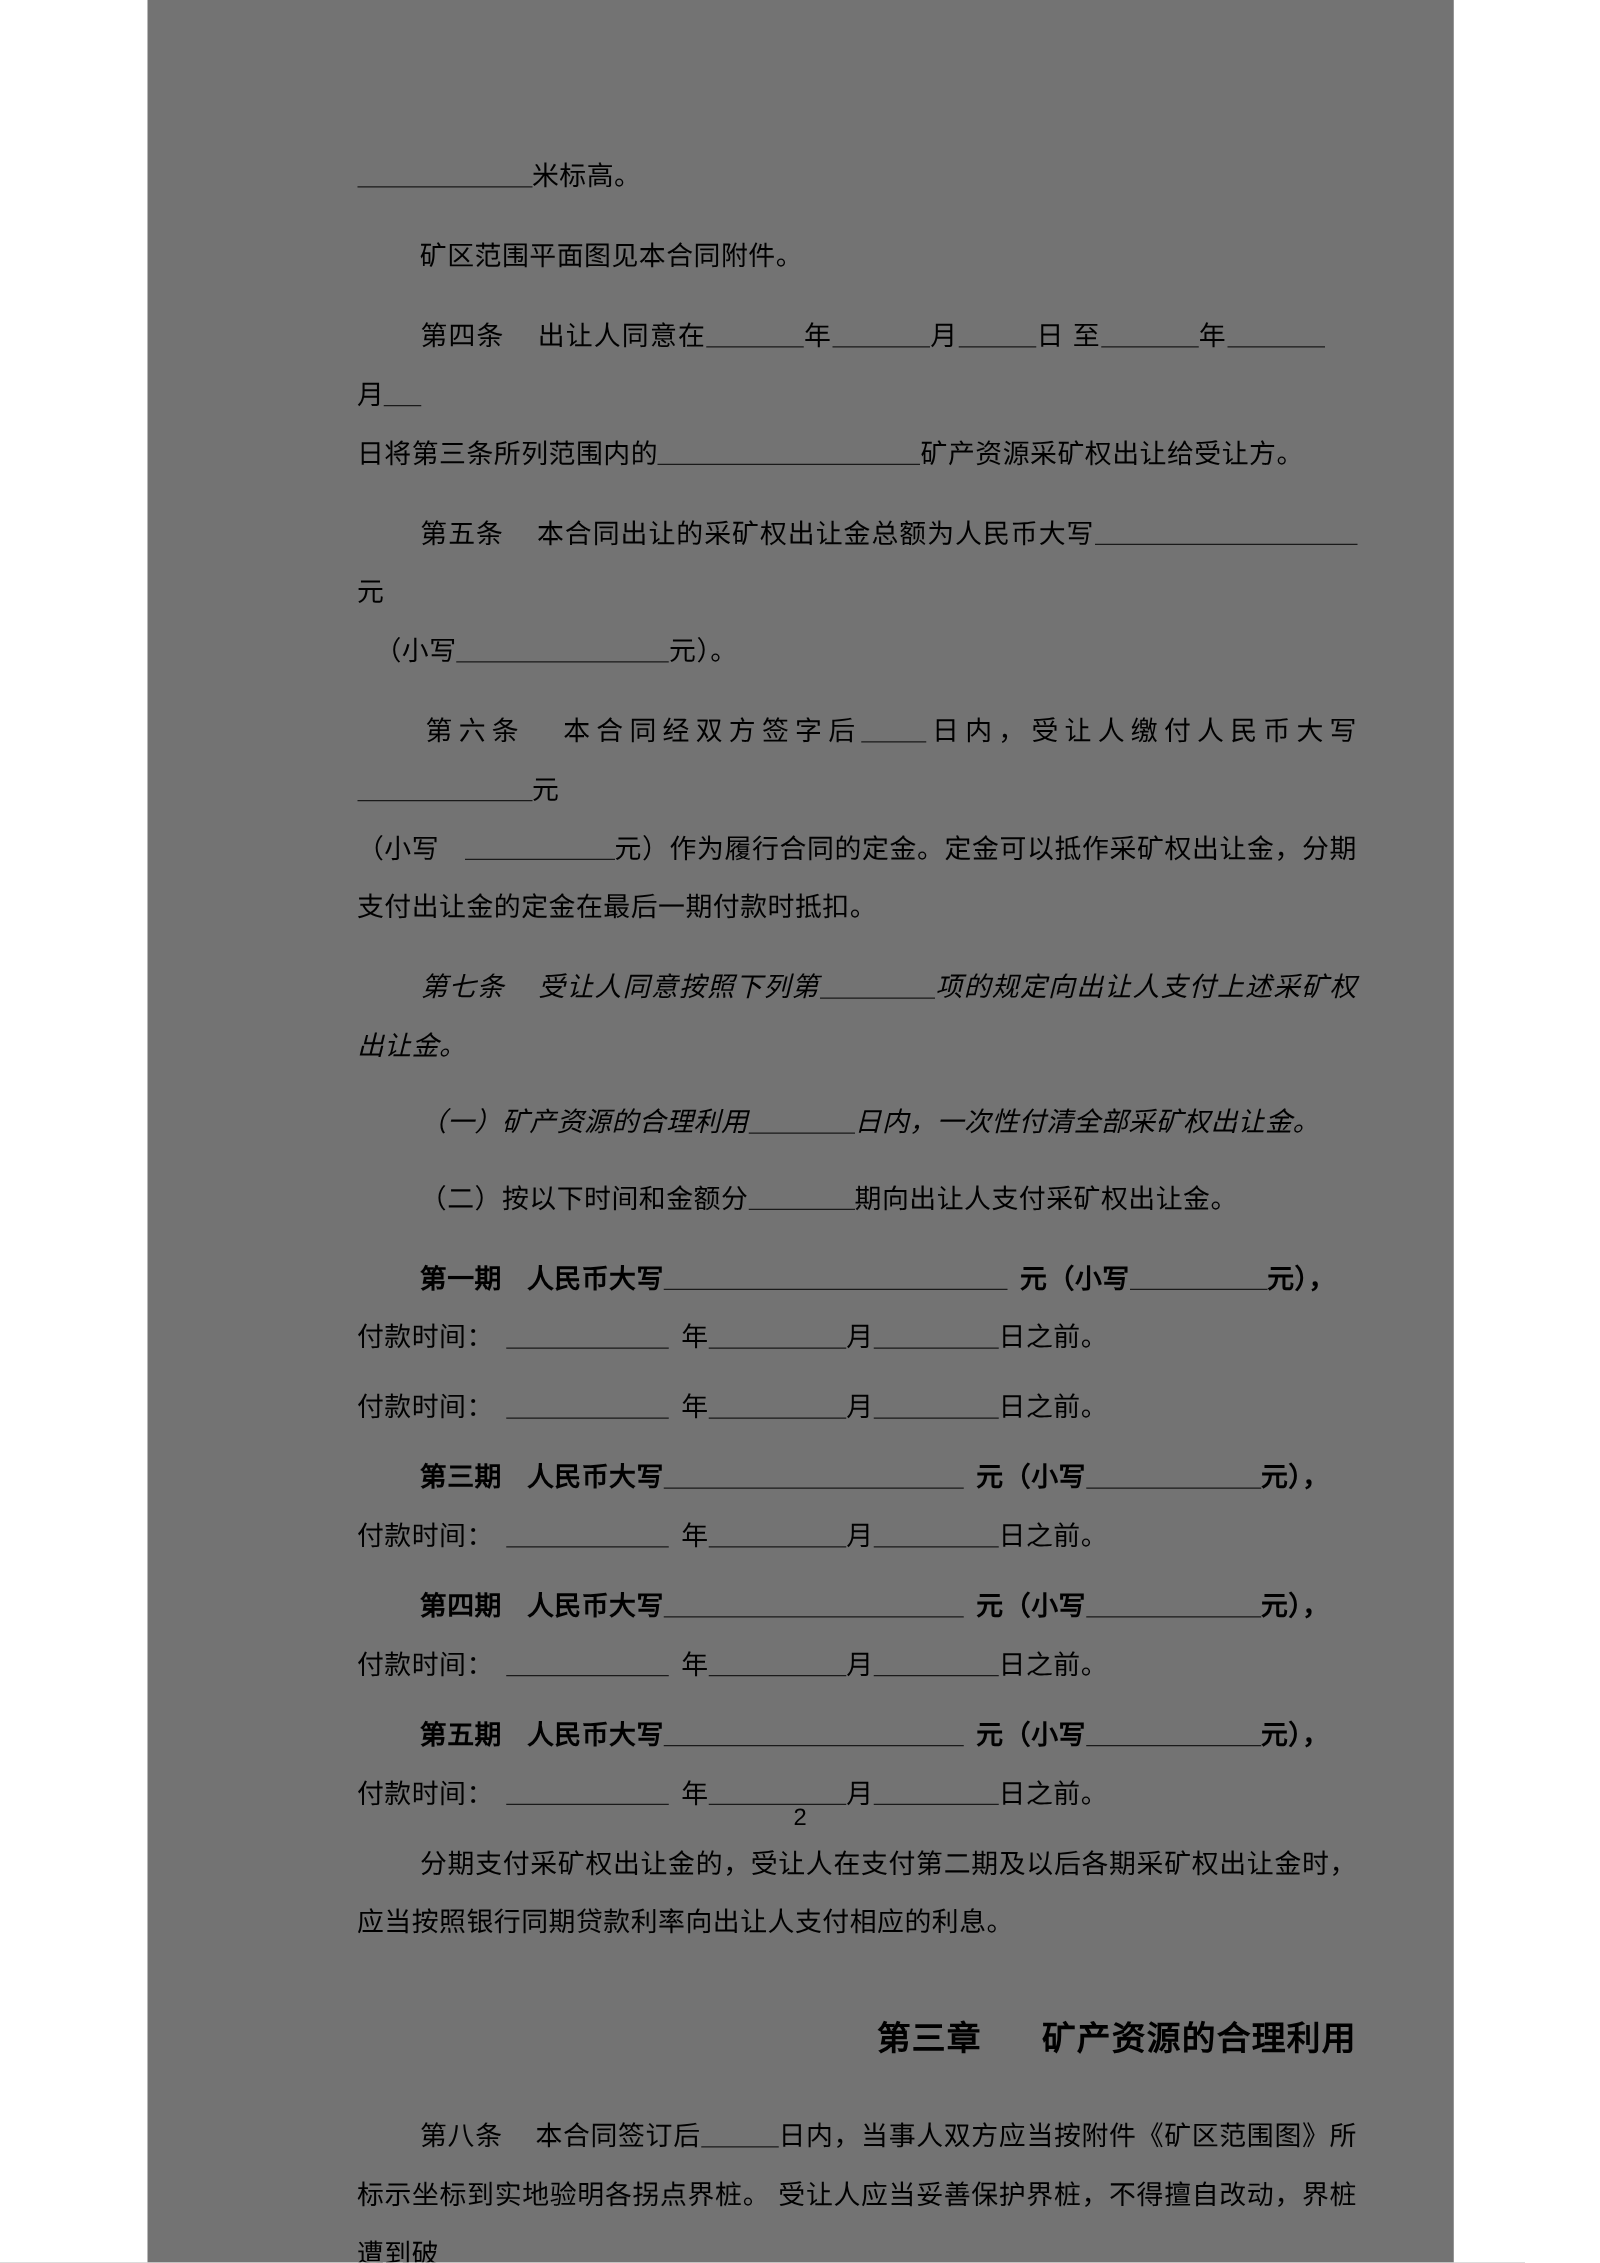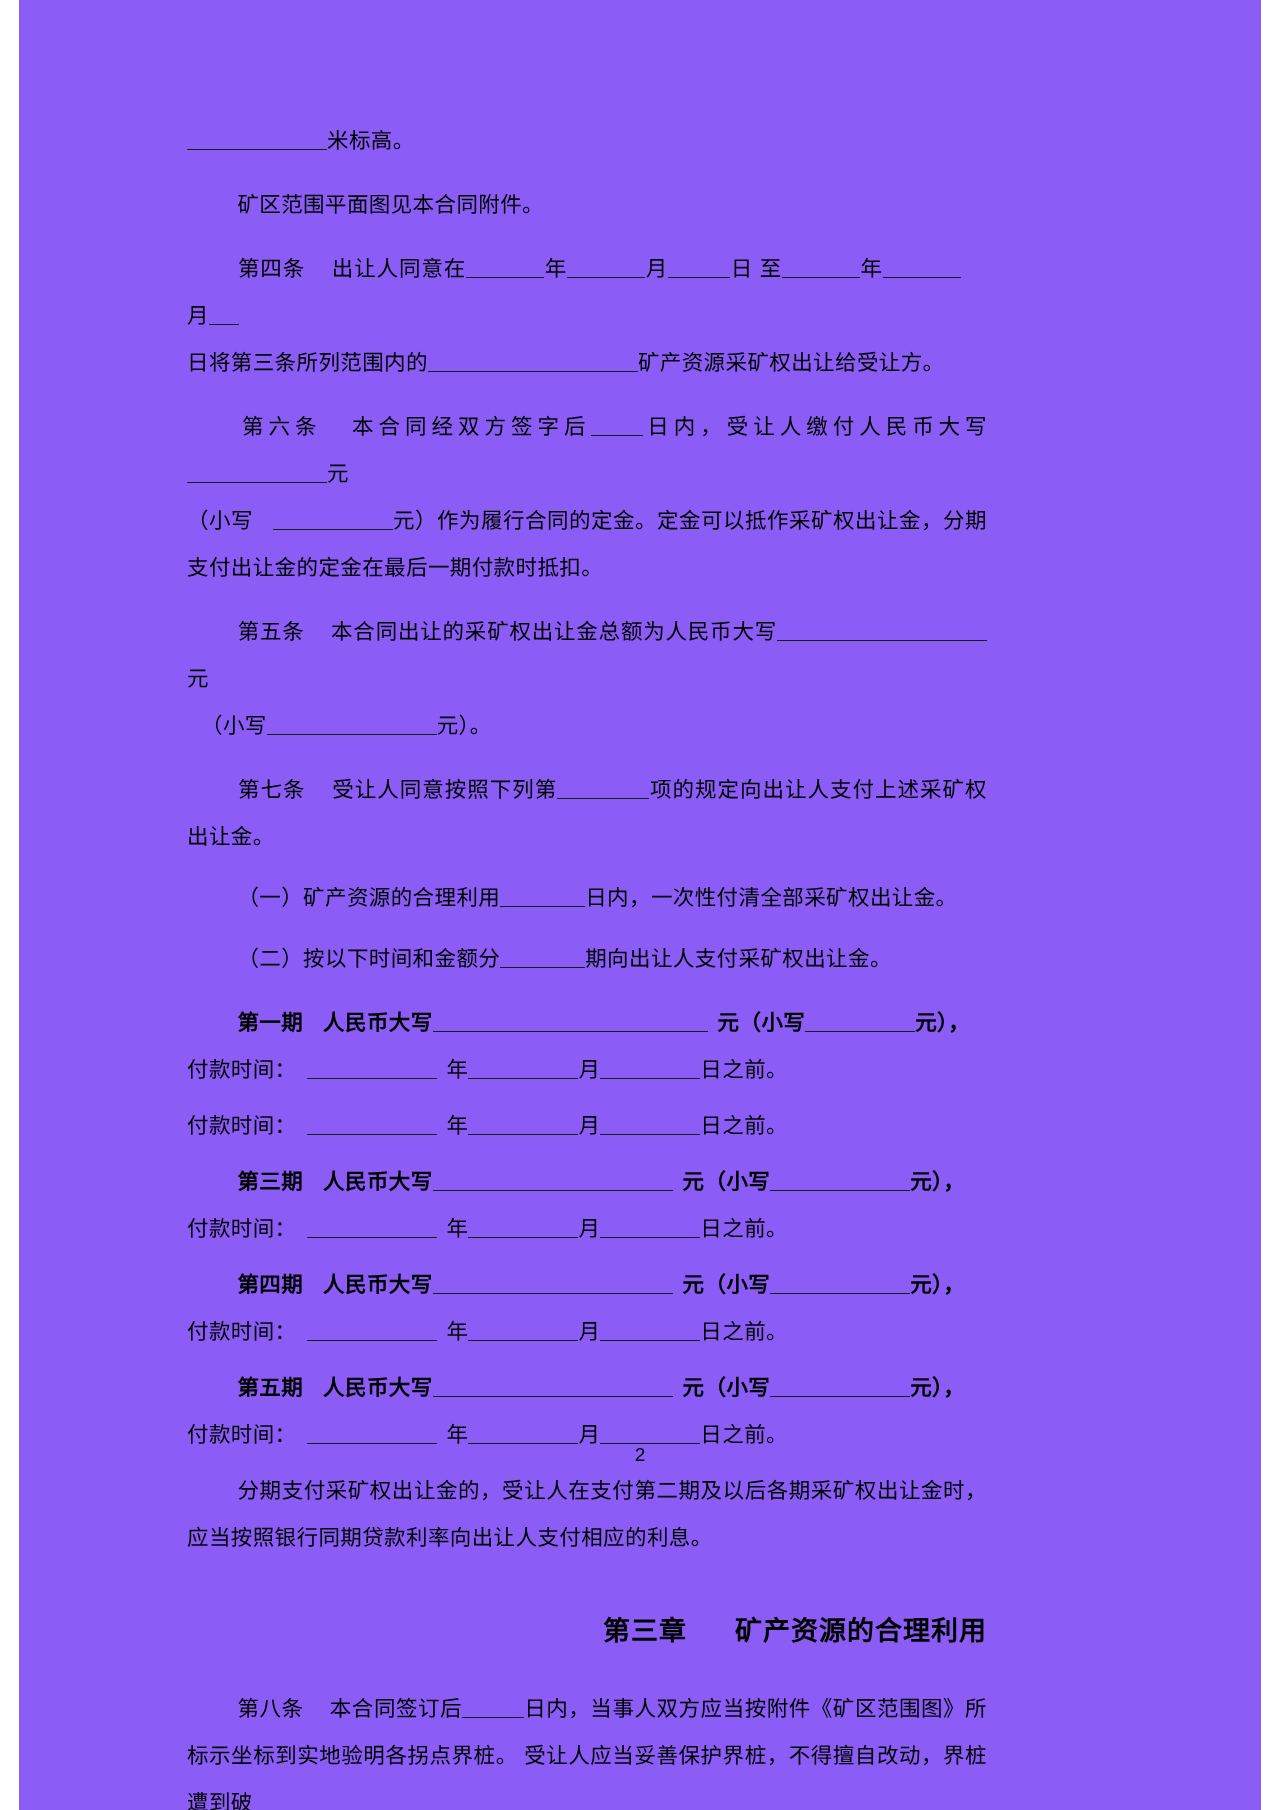--- a/index.html
+++ b/index.html
@@ -7,43 +7,43 @@
     margin: 0;
     padding: 0;
     background: #ffffff;
   }
   body {
     font-family: "Liberation Sans", "DejaVu Sans", sans-serif;
     color: #000000;
   }
   .page {
     position: relative;
-    width: 1242px;
+    width: 1045px;
     height: 1810px;
     margin: 0 auto;
-    background: #8b5cf6;
+    background: #737373;
     overflow: hidden;
     box-sizing: border-box;
   }
   .content {
     position: absolute;
     left: 168px;
     top: 118px;
     width: 800px;
   }
   .para {
     font-size: 21.5px;
     line-height: 47px;
     letter-spacing: 0.4px;
     text-align: justify;
     margin: 0 0 17px 0;
     white-space: normal;
     word-break: break-all;
   }
-  .para.tight { margin-bottom: 14px; }
+  .para.tight { margin-bottom: 14px; font-style: italic; }
   .ind2::before {
     content: "";
     display: inline-block;
     width: 44px;
   }
   
   .bl {
     display: inline-block;
     border-bottom: 1.6px solid #1a1a1a;
     vertical-align: baseline;
@@ -112,25 +112,25 @@
 
     <p class="para ind2">
       <span>矿区范围平面图见本合同附件。</span>
     </p>
 
     <p class="para ind2">
       <span>第四条</span><span class="gap26"></span><span>出让人同意在</span><span class="bl w78"></span><span>年</span><span class="bl w78"></span><span>月</span><span class="bl w62"></span><span>日</span><span class="gap6"></span><span>至</span><span class="bl w78"></span><span>年</span><span class="bl w78"></span><span class="gap26"></span><span>月</span><span class="bl w30"></span><br><span>日将第三条所列范围内的</span><span class="bl w210"></span><span>矿产资源采矿权出让给受让方。</span>
     </p>
 
     <p class="para ind2">
+      <span>第五条</span><span class="gap26"></span><span>本合同出让的采矿权出让金总额为人民币大写</span><span class="bl w210"></span><span>元</span><br><span class="gap14"></span><span>（小写</span><span class="bl w170"></span><span>元）。</span>
+    </p>
+
+    <p class="para ind2">
       <span>第六条</span><span class="gap26"></span><span>本合同经双方签字后</span><span class="bl w52"></span><span>日内，受让人缴付人民币大写</span><span class="bl w140"></span><span>元</span><br><span>（小写</span><span class="gap20"></span><span class="bl w120"></span><span>元）作为履行合同的定金。定金可以抵作采矿权出让金，分期支付出让金的定金在最后一期付款时抵扣。</span>
-    </p>
-
-    <p class="para ind2">
-      <span>第五条</span><span class="gap26"></span><span>本合同出让的采矿权出让金总额为人民币大写</span><span class="bl w210"></span><span>元</span><br><span class="gap14"></span><span>（小写</span><span class="bl w170"></span><span>元）。</span>
     </p>
 
     <p class="para ind2 tight">
       <span>第七条</span><span class="gap26"></span><span>受让人同意按照下列第</span><span class="bl w92"></span><span>项的规定向出让人支付上述采矿权出让金。</span>
     </p>
 
     <p class="para ind2 tight">
       <span>（一）矿产资源的合理利用</span><span class="bl w85"></span><span>日内，一次性付清全部采矿权出让金。</span>
     </p>
 

